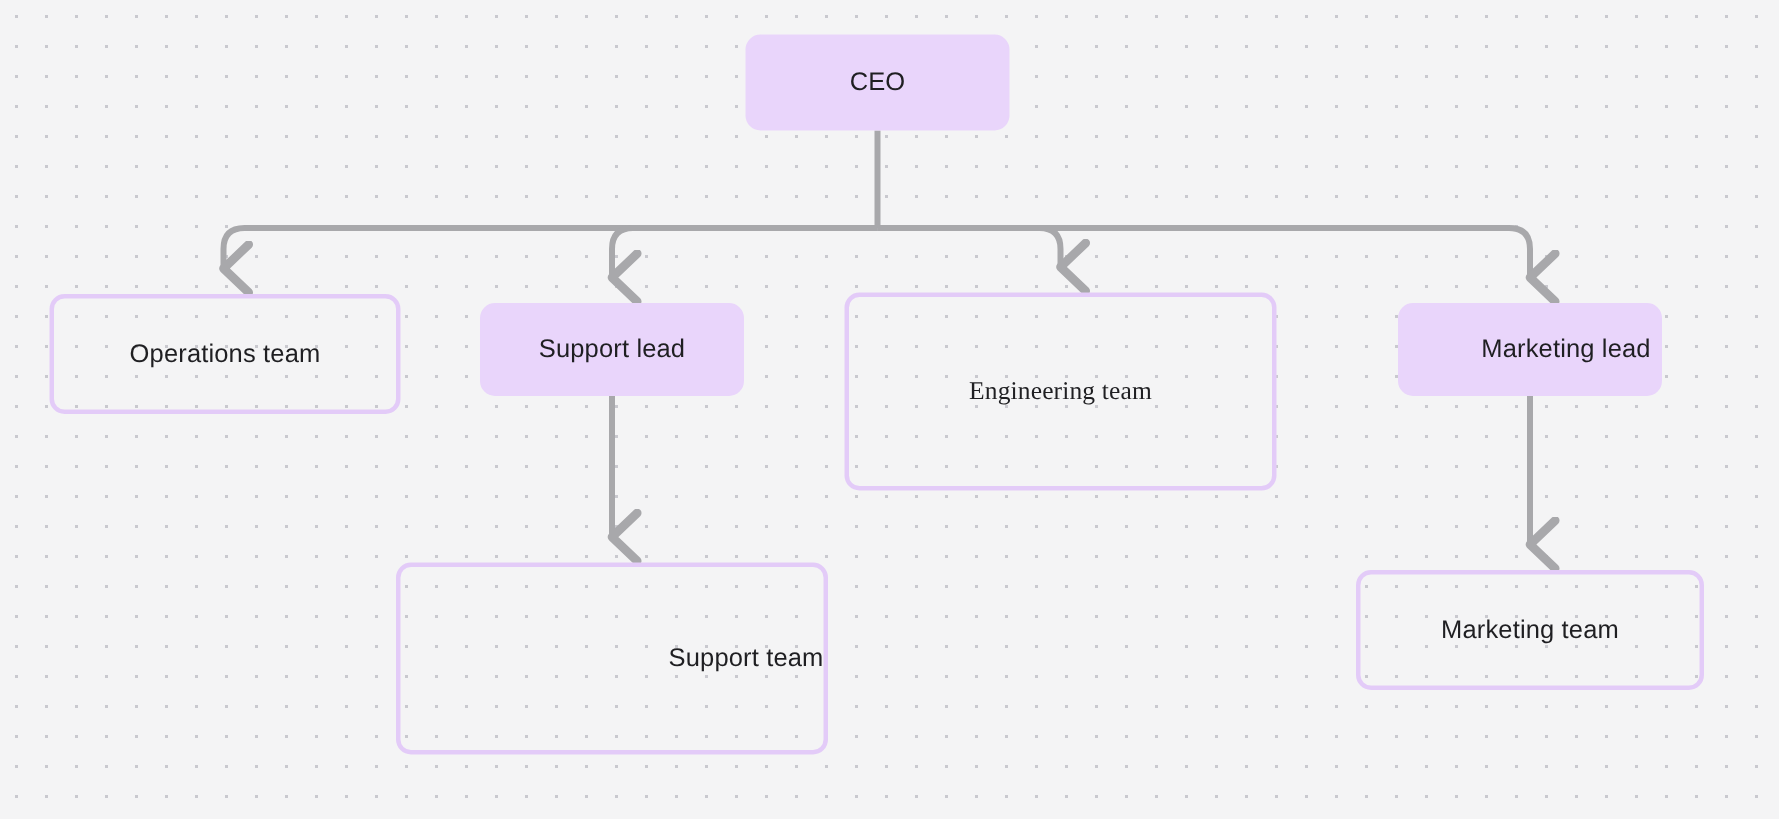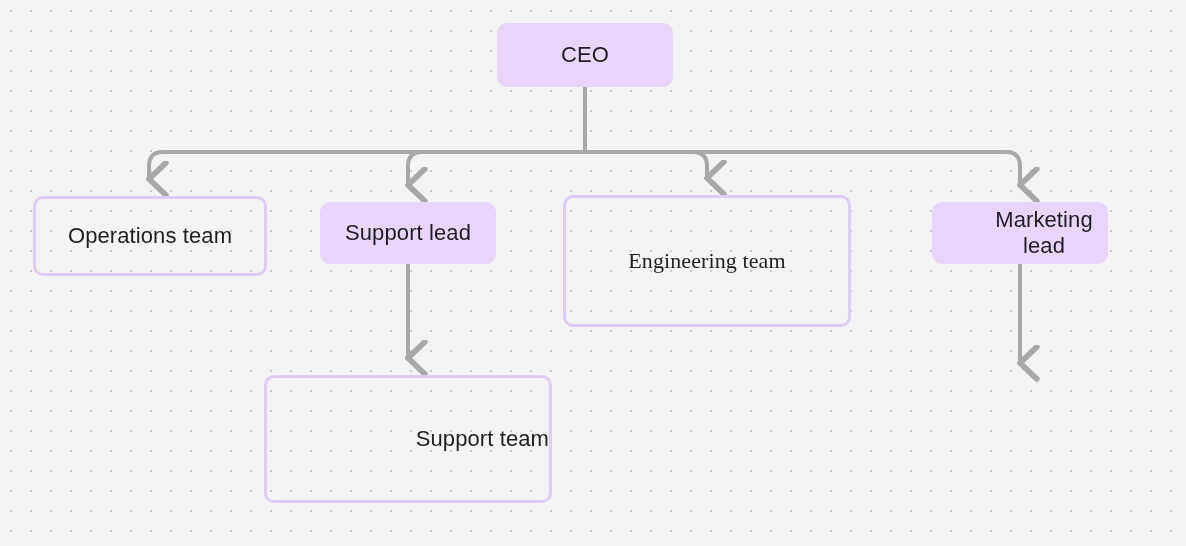--- a/index.html
+++ b/index.html
@@ -29,21 +29,21 @@
     pointer-events: none;
   }
   .node {
     position: absolute;
     box-sizing: border-box;
     display: flex;
     align-items: center;
     justify-content: center;
     border-radius: 10px;
     color: #1f1f22;
-    font-size: 22px;
+    font-size: 17px;
     line-height: 1.2;
     letter-spacing: .1px;
     text-align: center;
   }
   .node.filled {
     background: #e9d5fb;
     border: 1px solid #e9d5fb;
   }
   .node.outlined {
     background: transparent;
@@ -97,14 +97,17 @@
   </div>
 
   <div class="node filled" style="left:932px; top:202px; width:176px; height:62px;padding-left:48px;">
     <span>Marketing lead</span>
   </div>
 
   <div class="node outlined" style="left:264px; top:375px; width:288px; height:128px;justify-content:flex-end;">
     <span>Support team</span>
   </div>
 
+  <div class="node outlined" style="left:904px; top:380px; width:232px; height:80px;">
+    <span>Marketing team</span>
+  </div>
 
 </div>
 
 </body></html>

